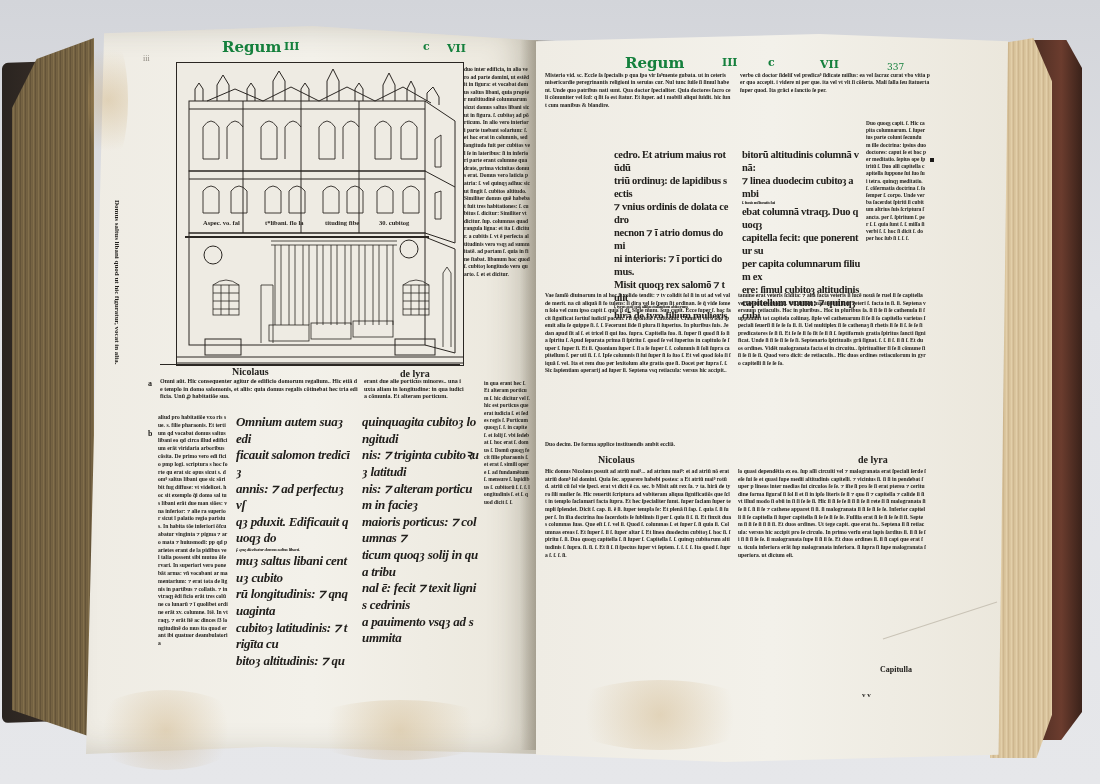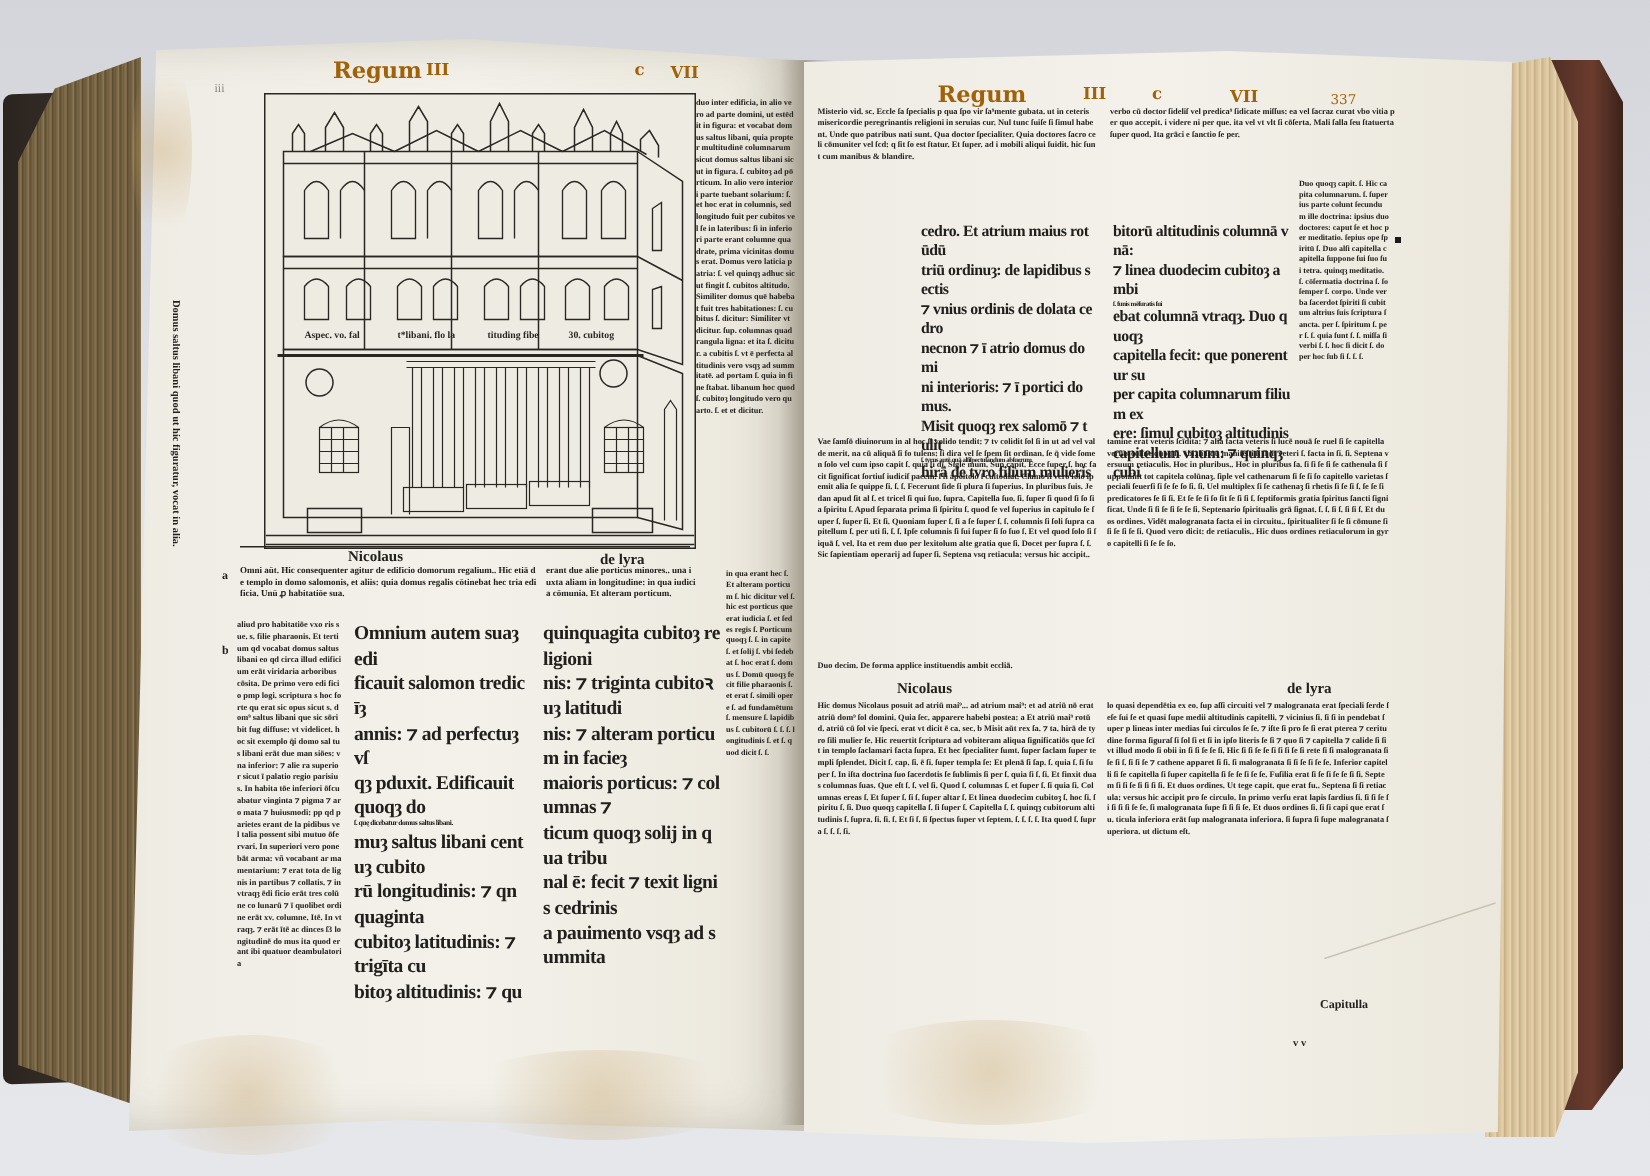--- a/index.html
+++ b/index.html
@@ -18,24 +18,24 @@
     background:repeating-linear-gradient(90deg,#d8c29a 0px,#e6d3ae 2px,#c9b088 3px,#dcc8a0 5px);
     clip-path:polygon(0 1%,70% 0,100% 6%,100% 94%,75% 100%,0 100%);}
   .page{background:linear-gradient(90deg,#efece4 0%,#f3f1ea 50%,#ebe7dc 100%);}
   .page-left{left:86px;top:26px;width:452px;height:728px;
     clip-path:polygon(4% 1%,50% 0%,100% 2%,100% 100%,40% 99%,0% 100%);
     box-shadow:inset -20px 0 30px rgba(80,70,50,.25);}
   .page-right{left:536px;top:34px;width:472px;height:728px;
     clip-path:polygon(0 1%,60% 0%,100% 1%,98% 99%,40% 100%,0 99%);}
   .gutter{left:520px;top:40px;width:36px;height:710px;background:linear-gradient(90deg,rgba(90,80,60,0),rgba(90,80,60,.35) 50%,rgba(90,80,60,0));}
   .stain{border-radius:50%;background:radial-gradient(circle,rgba(196,160,100,.35),rgba(196,160,100,0) 70%);}
-  .runhead{font-family:"DejaVu Serif",serif;font-weight:bold;color:#a16207;}
+  .runhead{font-family:"DejaVu Serif",serif;font-weight:bold;color:#15803d;}
   .txt{font-family:"Liberation Serif",serif;color:#22201d;line-height:1.05;overflow:hidden;word-break:break-all;}
   .small{font-size:5.6px;}
-  .main{font-size:13px;line-height:1.28;font-weight:bold;letter-spacing:-.3px;}
+  .main{font-size:13px;line-height:1.28;font-weight:bold;letter-spacing:-.3px;font-style:italic;}
   .mid{font-size:10.5px;line-height:1.24;font-weight:bold;letter-spacing:-.3px;margin-top:24px;}
   .caption{font-size:10px;font-weight:bold;}
   
   .woodcut{left:176px;top:62px;width:286px;height:302px;border:1px solid #2a2622;background:#eeebe3;}
   .rule{height:1px;background:#2a2622;}
 </style>
 </head>
 <body>
 
 <div class="abs cover-left"></div>
@@ -147,21 +147,21 @@
   <div>annis: ⁊ ad perfectuȝ vſ</div>
   <div>qȝ pduxit. Edificauit quoqȝ do</div>
   <div class="small" style="font-size:5px;line-height:6px;">ſ. quę dicebatur domus saltus libani.</div>
   <div>muȝ saltus libani centuȝ cubito</div>
   <div>rū longitudinis: ⁊ qnquaginta</div>
   <div>cubitoȝ latitudinis: ⁊ trigīta cu</div>
   <div>bitoȝ altitudinis: ⁊ quatuor de</div>
 
 </div>
 <div class="abs txt main" style="left:362px;top:414px;width:118px;height:256px;">
-  <div>quinquagita cubitoȝ religioni</div>
+  <div>quinquagita cubitoȝ longitudi</div>
   <div>nis: ⁊ triginta cubitoꝛuȝ latitudi</div>
   <div>nis: ⁊ alteram porticum in facieȝ</div>
   <div>maioris porticus: ⁊ columnas ⁊</div>
   <div>ticum quoqȝ solij in qua tribu</div>
   <div>nal ē: fecit ⁊ texit lignis cedrinis</div>
   <div>a pauimento vsqȝ ad summita</div>
 
 </div>
 
 <div class="abs txt small" style="left:484px;top:380px;width:46px;height:282px;font-weight:bold;font-size:5.4px;line-height:7.4px;">in qua erant hec ſ. Et alteram porticum ſ. hic dicitur vel ſ. hic est porticus que erat iudicia ſ. et ſedes regis ſ. Porticum quoqȝ ſ. ſ. in capite ſ. et ſolij ſ. vbi ſedebat ſ. hoc erat ſ. domus ſ. Domū quoqȝ fecit filie pharaonis ſ. et erat ſ. simili opere ſ. ad fundamētum ſ. mensure ſ. lapidibus ſ. cubitorū ſ. ſ. ſ. longitudinis ſ. et ſ. quod dicit ſ. ſ.</div>

